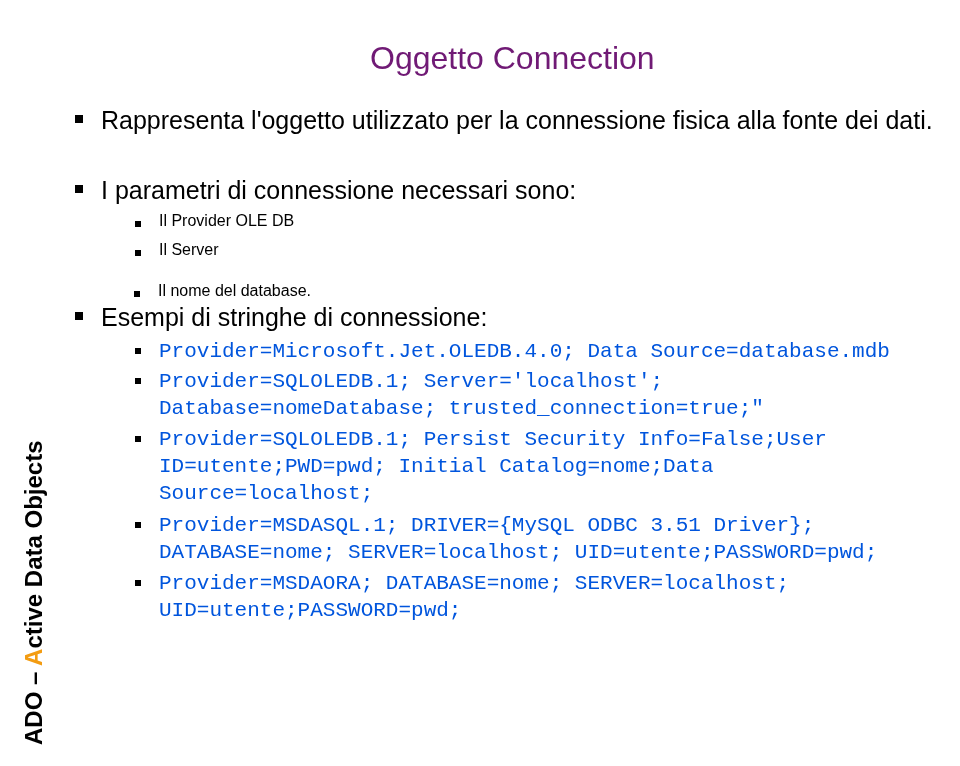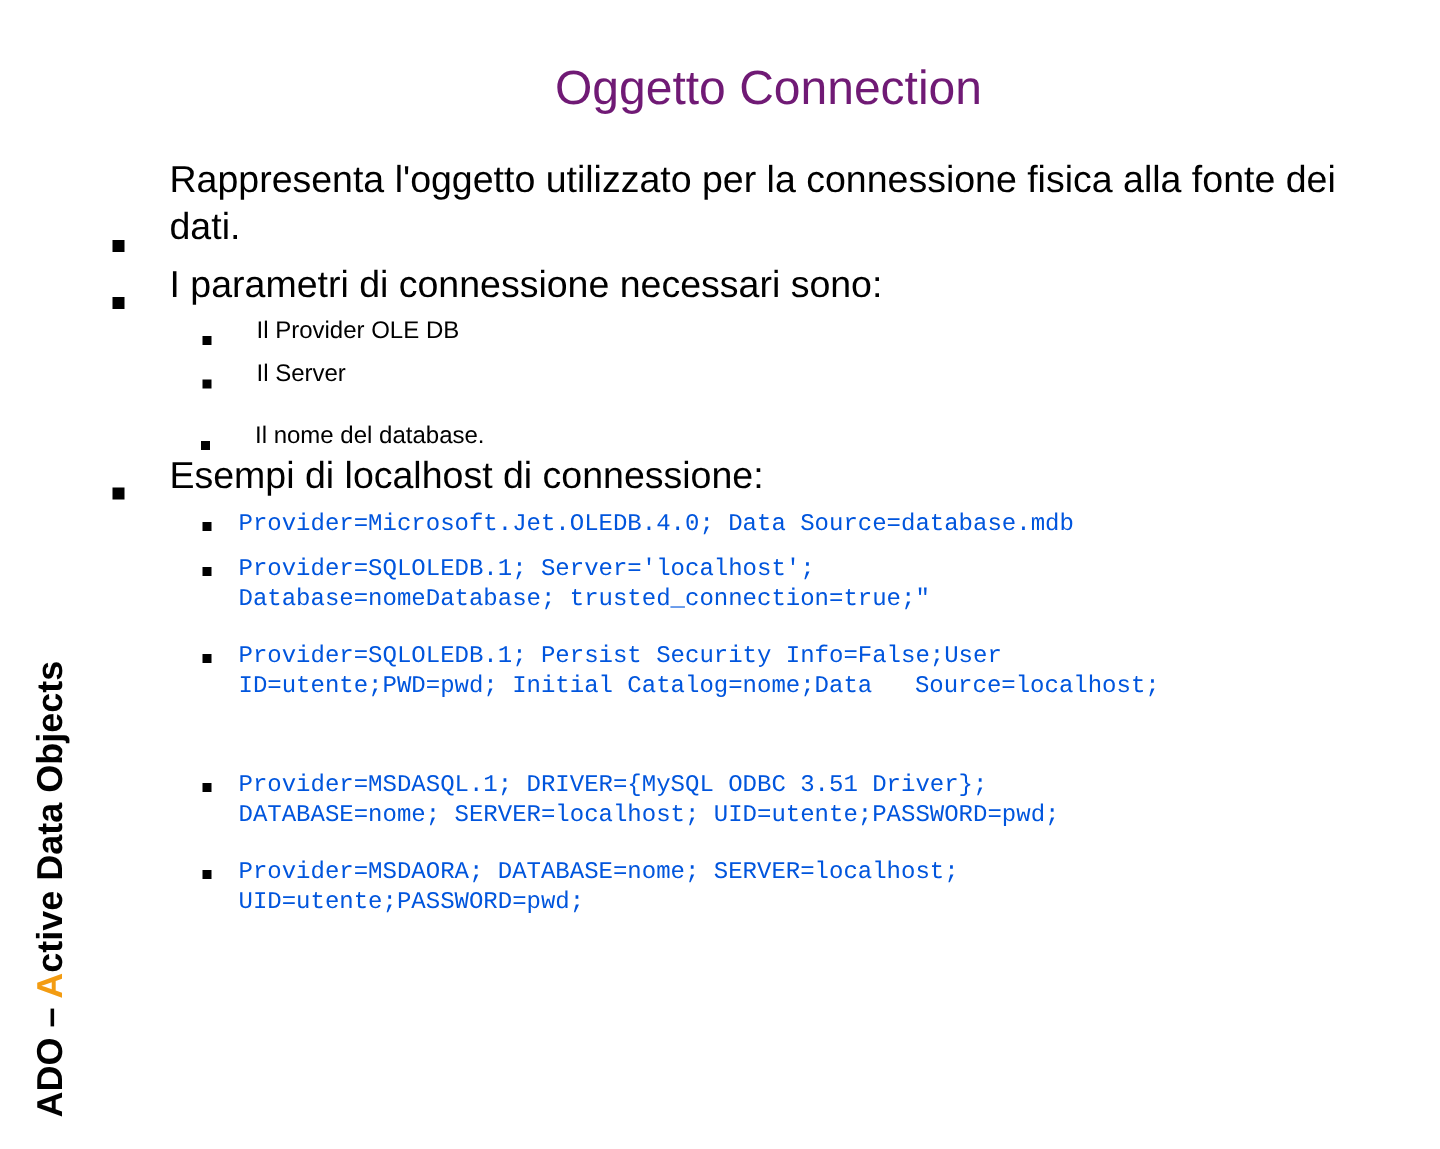--- a/index.html
+++ b/index.html
@@ -26,22 +26,22 @@
   .title {
     position: absolute;
     left: 370px;
     top: 40px;
     font-size: 32px;
     color: #701a75;
   }
   .bullet-row {
     position: absolute;
     display: flex;
-    align-items: flex-end;
-    gap: 30px;
+    align-items: flex-start;
+    gap: 18px;
   }
   .bullet-square {
     width: 8px;
     height: 8px;
     margin-top: 10px;
     background: #000;
     flex-shrink: 0;
   }
   .bullet-square.small {
     width: 6px;
@@ -52,21 +52,21 @@
     font-size: 25px;
     color: #000;
     line-height: 1.25;
   }
   .sub-text {
     font-size: 16px;
     color: #000;
   }
   .code {
     font-family: "Courier New", Courier, monospace;
-    font-size: 16px;
+    font-size: 21px;
     color: #0055dd;
     line-height: 1.28;
     display: inline;
     text-align: center;
   }
   .b1 { left: 75px; top: 105px; width: 860px; }
   .b2 { left: 75px; top: 175px; width: 860px; }
   .s1 { left: 135px; top: 212px; }
   .s2 { left: 135px; top: 241px; }
   .s3 { left: 134px; top: 270px; margin-top: 12px; }
@@ -107,21 +107,21 @@
   <div class="bullet-square small"></div>
   <div class="sub-text">Il Server</div>
 </div>
 <div class="bullet-row s3">
   <div class="bullet-square small"></div>
   <div class="sub-text">Il nome del database.</div>
 </div>
 
 <div class="bullet-row b3">
   <div class="bullet-square"></div>
-  <div class="bullet-text">Esempi di localhost di connessione:</div>
+  <div class="bullet-text">Esempi di stringhe di connessione:</div>
 </div>
 
 <div class="code-block c1">
   <div class="code-row">
     <div class="bullet-square small"></div>
     <div class="code">Provider=Microsoft.Jet.OLEDB.4.0; Data Source=database.mdb</div>
   </div>
 </div>
 
 <div class="code-block c2">

